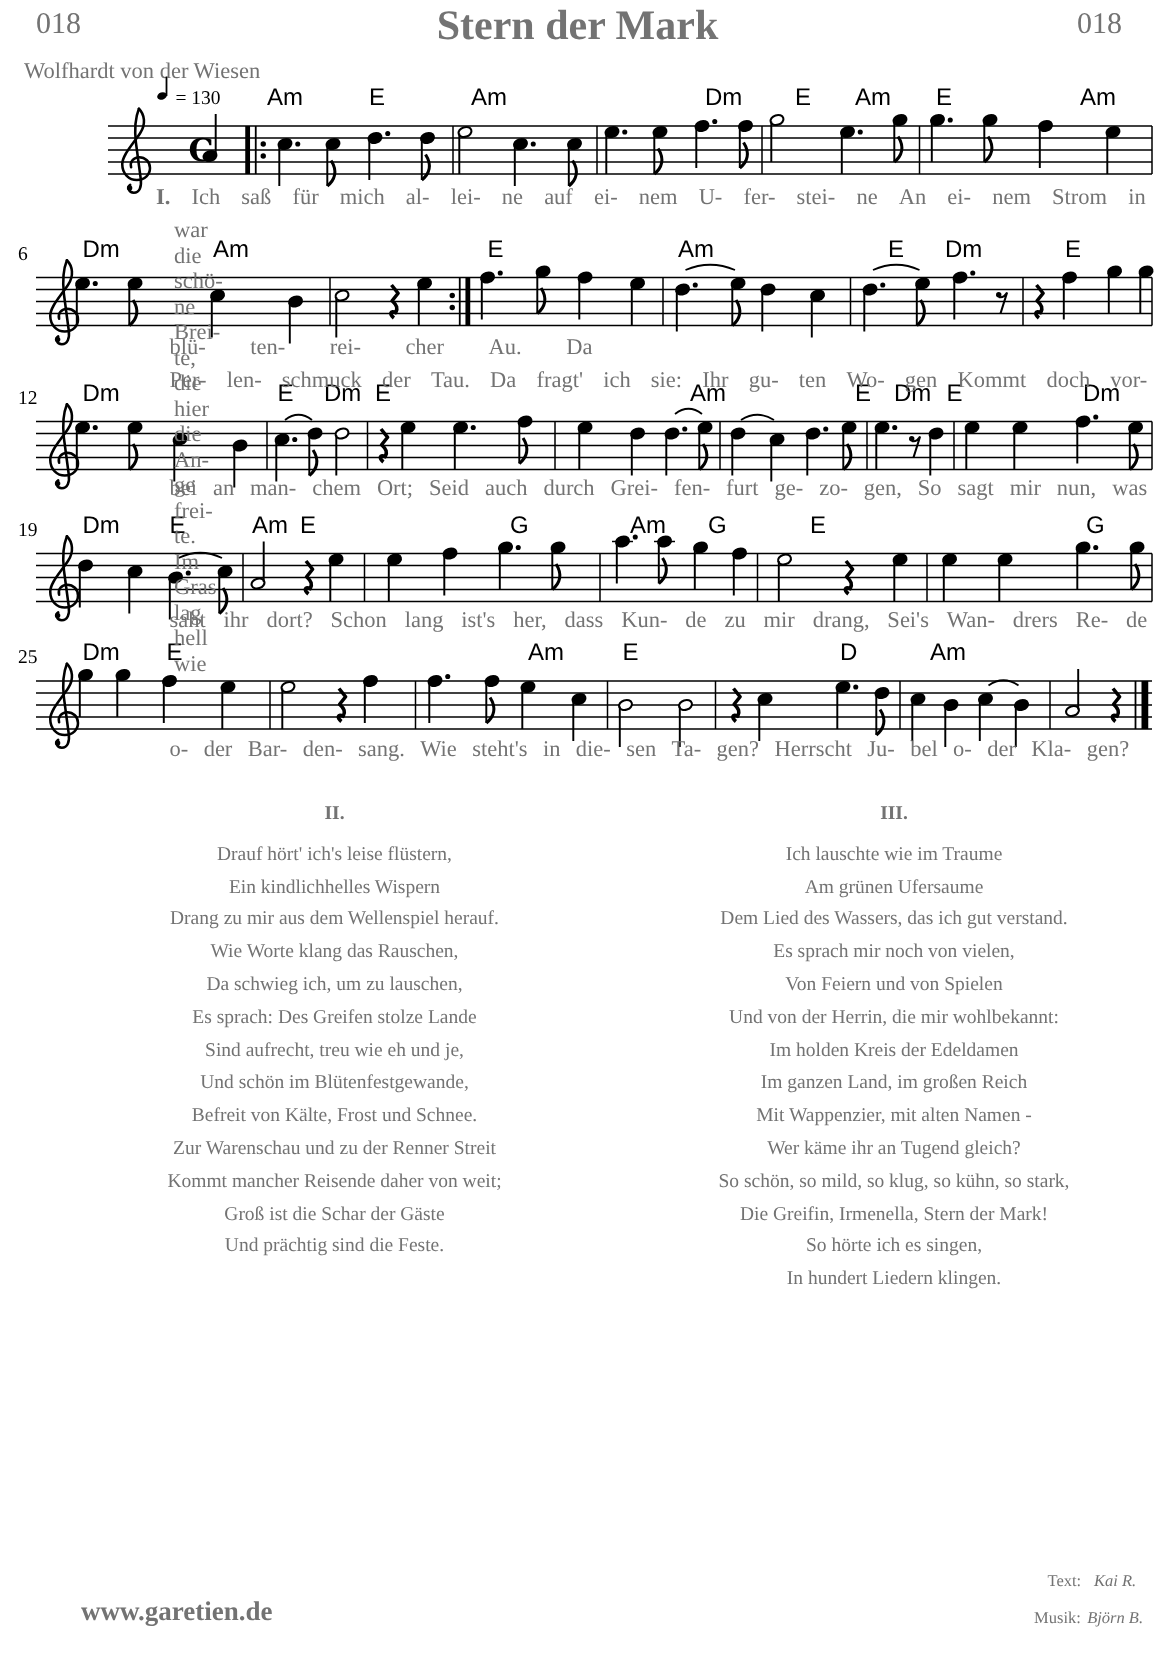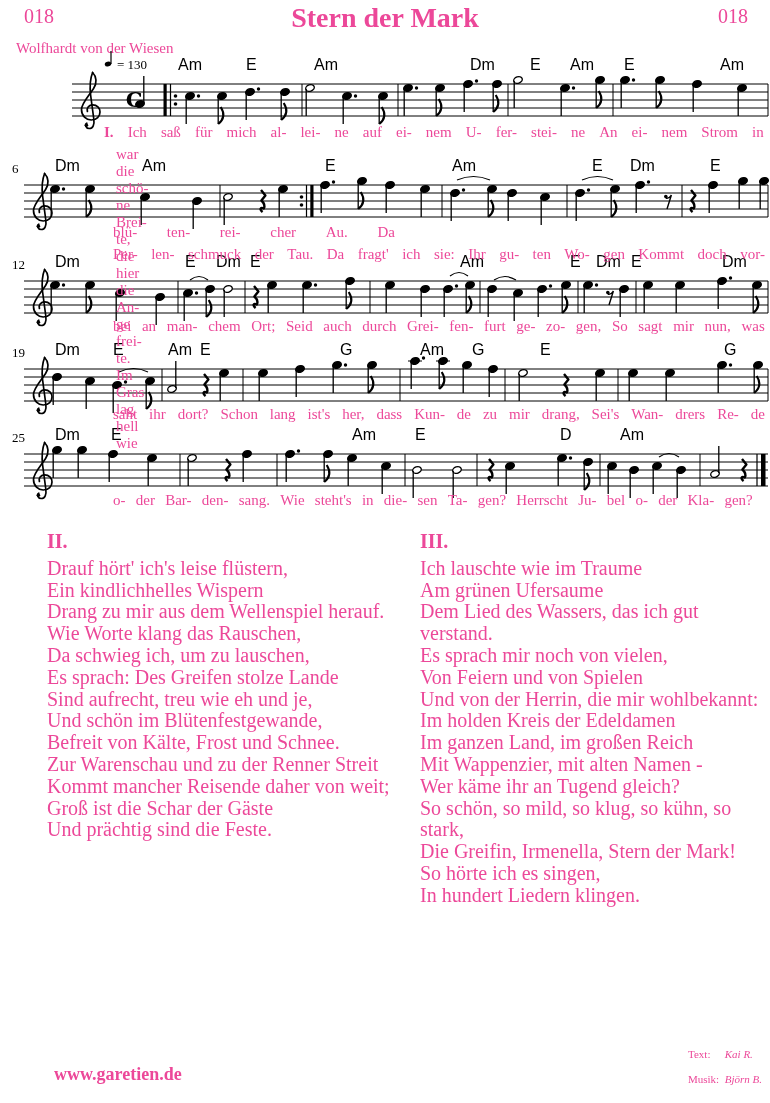--- a/index.html
+++ b/index.html
@@ -1,30 +1,30 @@
 <!DOCTYPE html>
 <html><head>
 <meta charset="utf-8">
 <style>
   html,body{margin:0;padding:0;background:#fff;}
-  .page{position:relative;width:770px;height:1103px;background:#ffffff;color:#ec4899;
+  .page{position:relative;width:770px;height:1103px;background:#ffffff;color:#737373;
         font-family:"Liberation Serif",serif;overflow:hidden;}
   .hdr-num{position:absolute;top:5px;font-size:20px;}
   .hdr-num.left{left:24px;} .hdr-num.right{right:22px;}
   .title{position:absolute;top:2px;left:0;right:0;text-align:center;
          font-size:28px;font-weight:bold;}
   .author{position:absolute;top:40px;left:16px;font-size:15px;}
   #score-svg{position:absolute;left:0;top:0;}
   .lyric{position:absolute;display:flex;justify-content:space-between;
          font-size:15px;white-space:nowrap;}
   .lyric span{flex:0 0 auto;}
-  .verse{position:absolute;width:352px;font-size:20px;line-height:21.8px;}
+  .verse{position:absolute;width:352px;font-size:13px;line-height:21.8px;text-align:center;}
   .verse .vh{font-weight:bold;margin-bottom:5px;}
   .site{position:absolute;left:54px;top:1064px;font-size:18px;font-weight:bold;}
-  .credits{position:absolute;left:688px;top:1048px;font-size:11px;}
+  .credits{position:absolute;left:688px;top:1048px;font-size:11px;text-align:center;}
   .credits .row{margin-bottom:13px;white-space:nowrap;}
   .credits .lbl{display:inline-block;min-width:34px;}
   .credits .nm{font-style:italic;}
   svg text.chord{font-family:"Liberation Sans",sans-serif;font-size:16px;}
   svg text.mnum{font-family:"Liberation Serif",serif;font-size:13px;}
   svg text.tsig{font-family:"DejaVu Serif",serif;font-size:21px;font-weight:bold;}
   svg text.tempo{font-family:"Liberation Serif",serif;font-size:13px;}
 </style>
 </head>
 <body>

